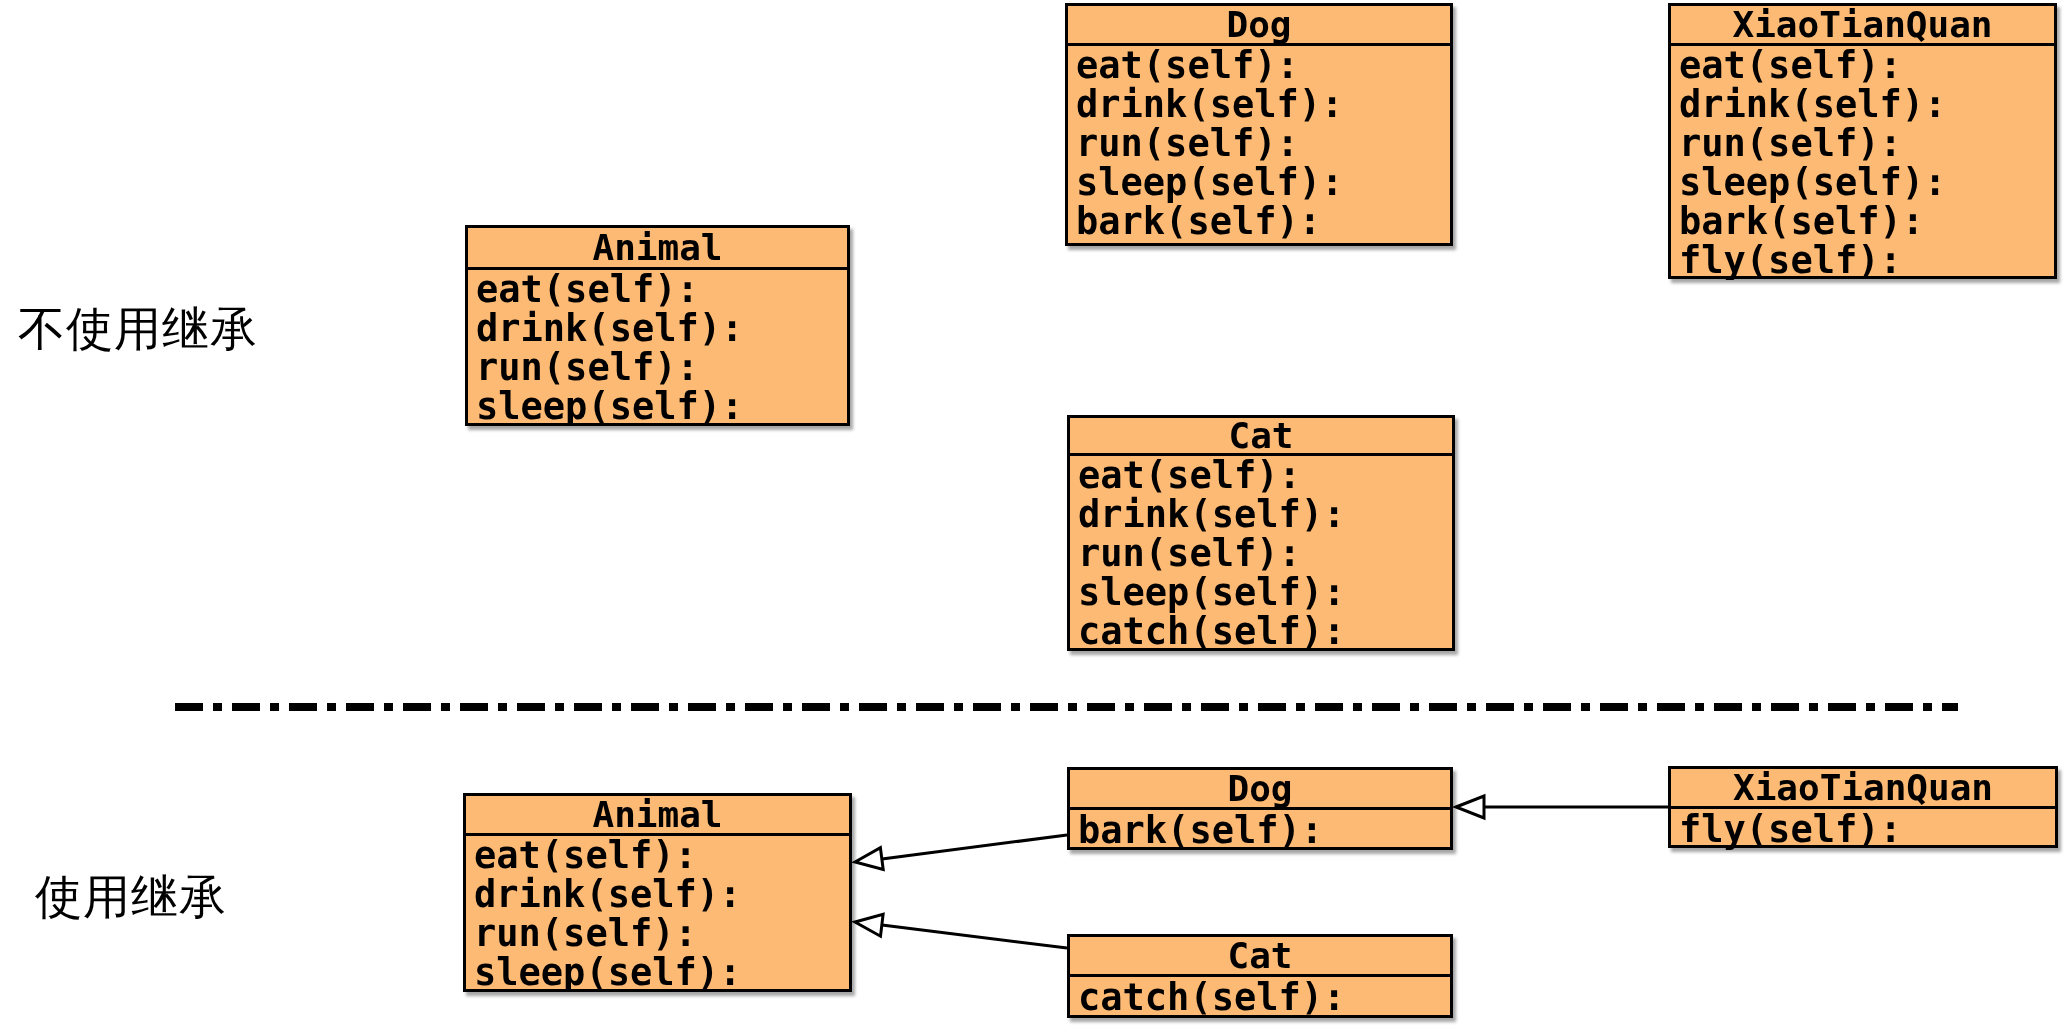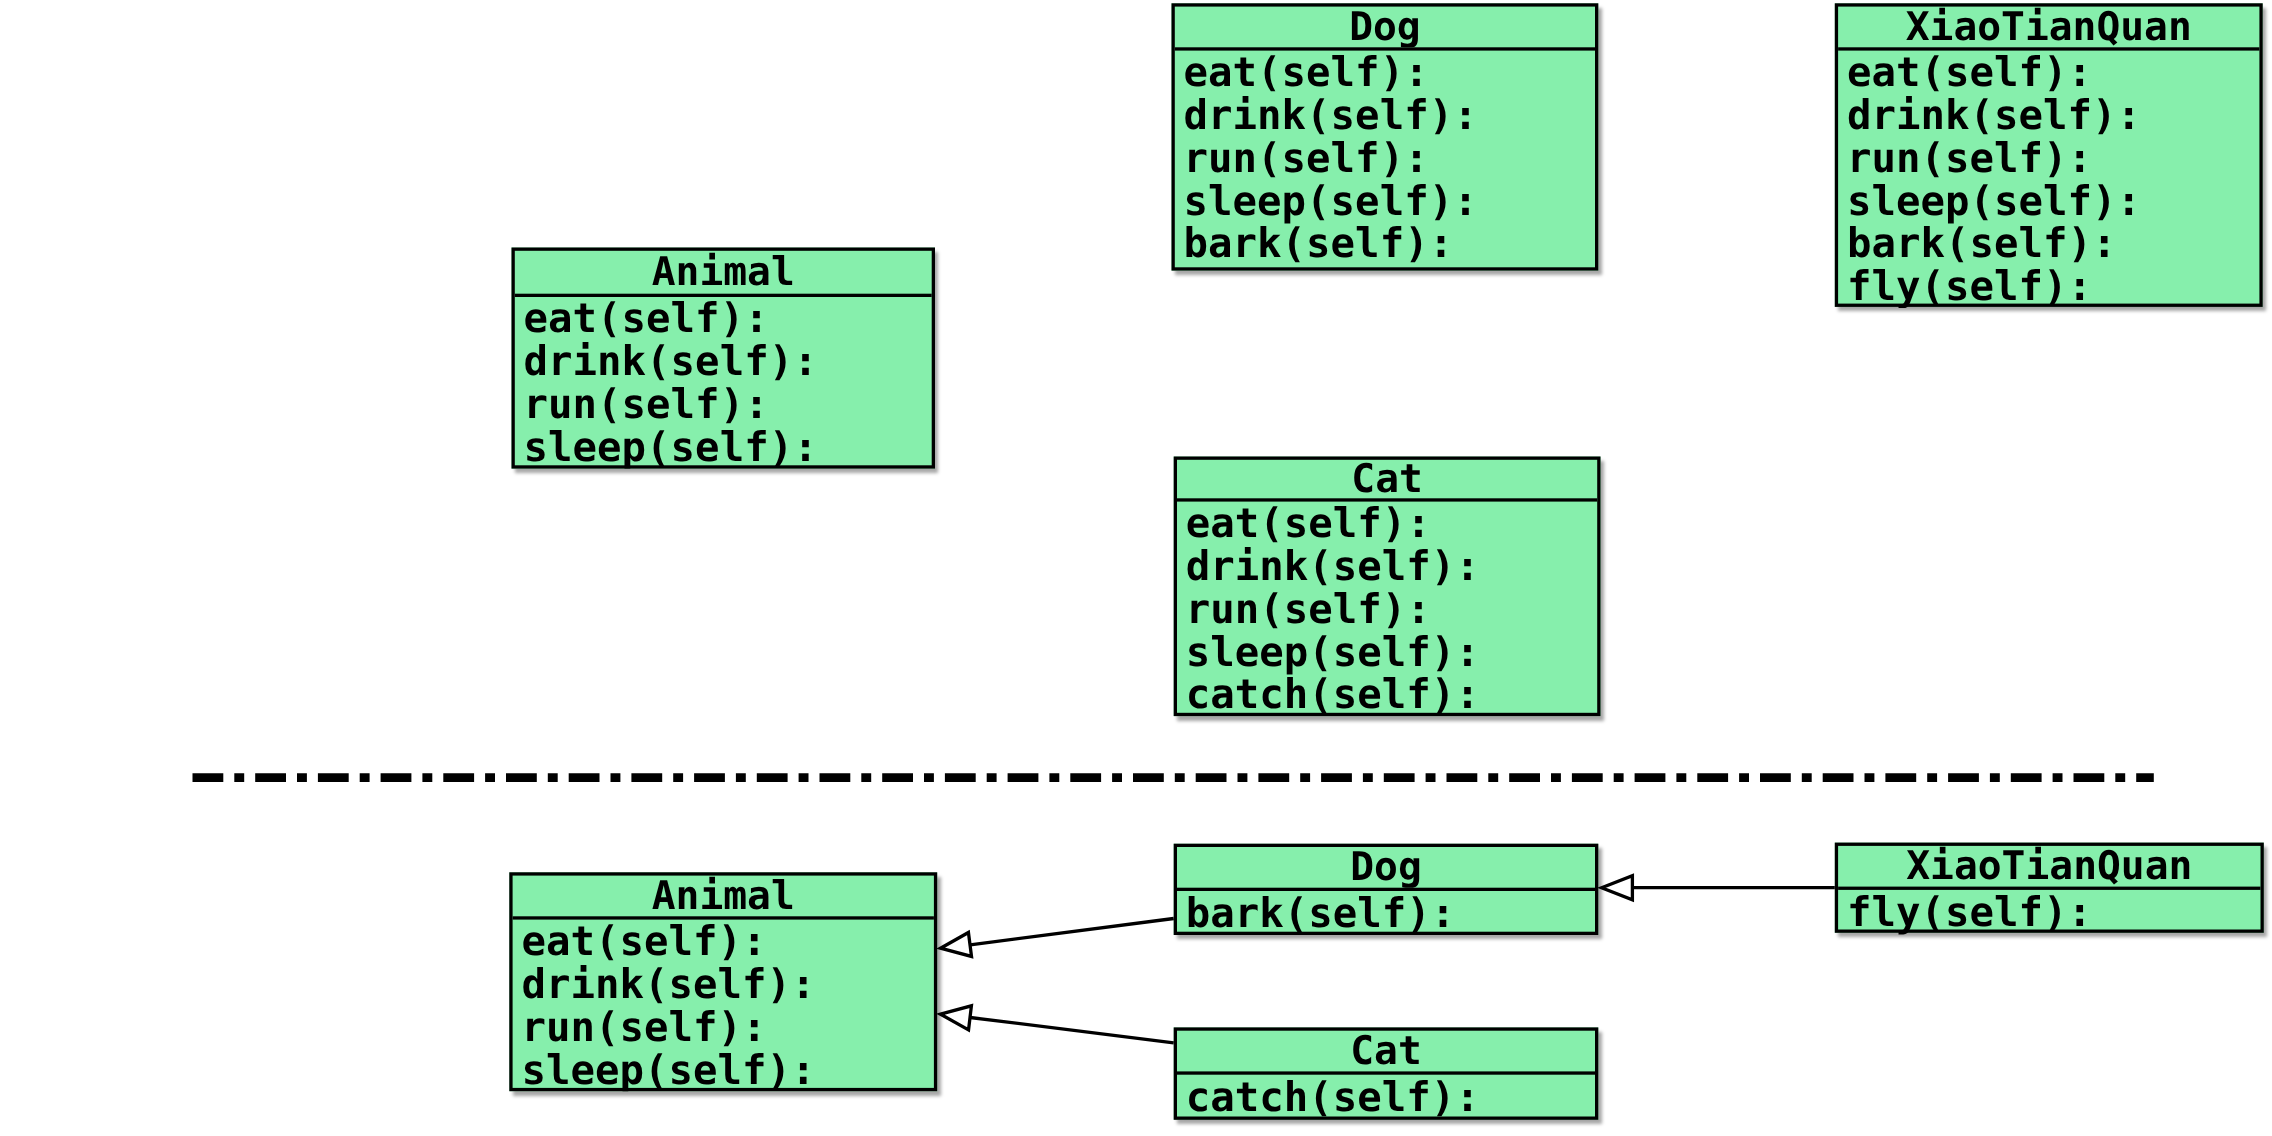--- a/index.html
+++ b/index.html
@@ -6,21 +6,21 @@
   html,body { background:#ffffff; }
   .stage {
     position:relative;
     width:2065px; height:1033px;
     background:#ffffff;
     overflow:hidden;
     font-family:"Liberation Sans", sans-serif;
   }
   .uml-box {
     position:absolute;
-    background:#86efac;
+    background:#fdba74;
     border:3px solid #000000;
     box-shadow:3px 4px 3px rgba(0,0,0,0.35);
   }
   .uml-title {
     font-family:"DejaVu Sans Mono", monospace;
     font-weight:bold;
     font-size:36px;
     line-height:38px;
     height:40px;
     text-align:center;
@@ -52,20 +52,21 @@
   }
   .arrow-line { stroke:#000000; stroke-width:3; fill:none; }
   .arrow-head { stroke:#000000; stroke-width:3; fill:#ffffff; stroke-linejoin:miter; }
   .divider { stroke:#000000; stroke-width:8; fill:none; stroke-dasharray:28 10 9 10; }
 </style>
 </head>
 <body>
 
 <div class="stage">
 
+  <div class="section-label" style="left:18px; top:298px;">不使用继承</div>
 
   <div class="uml-box" style="left:465px; top:225px; width:385px; height:201px;">
     <div class="uml-title" style="height:42px; line-height:40px;">Animal</div>
     <div class="uml-methods">
       <div class="uml-method">eat(self):</div>
       <div class="uml-method">drink(self):</div>
       <div class="uml-method">run(self):</div>
       <div class="uml-method">sleep(self):</div>
     </div>
   </div>
@@ -97,20 +98,21 @@
     <div class="uml-title" style="height:38px; line-height:36px;">Cat</div>
     <div class="uml-methods">
       <div class="uml-method">eat(self):</div>
       <div class="uml-method">drink(self):</div>
       <div class="uml-method">run(self):</div>
       <div class="uml-method">sleep(self):</div>
       <div class="uml-method">catch(self):</div>
     </div>
   </div>
 
+  <div class="section-label" style="left:35px; top:866px;">使用继承</div>
 
   <div class="uml-box" style="left:463px; top:793px; width:389px; height:199px;">
     <div class="uml-title">Animal</div>
     <div class="uml-methods">
       <div class="uml-method">eat(self):</div>
       <div class="uml-method">drink(self):</div>
       <div class="uml-method">run(self):</div>
       <div class="uml-method">sleep(self):</div>
     </div>
   </div>

